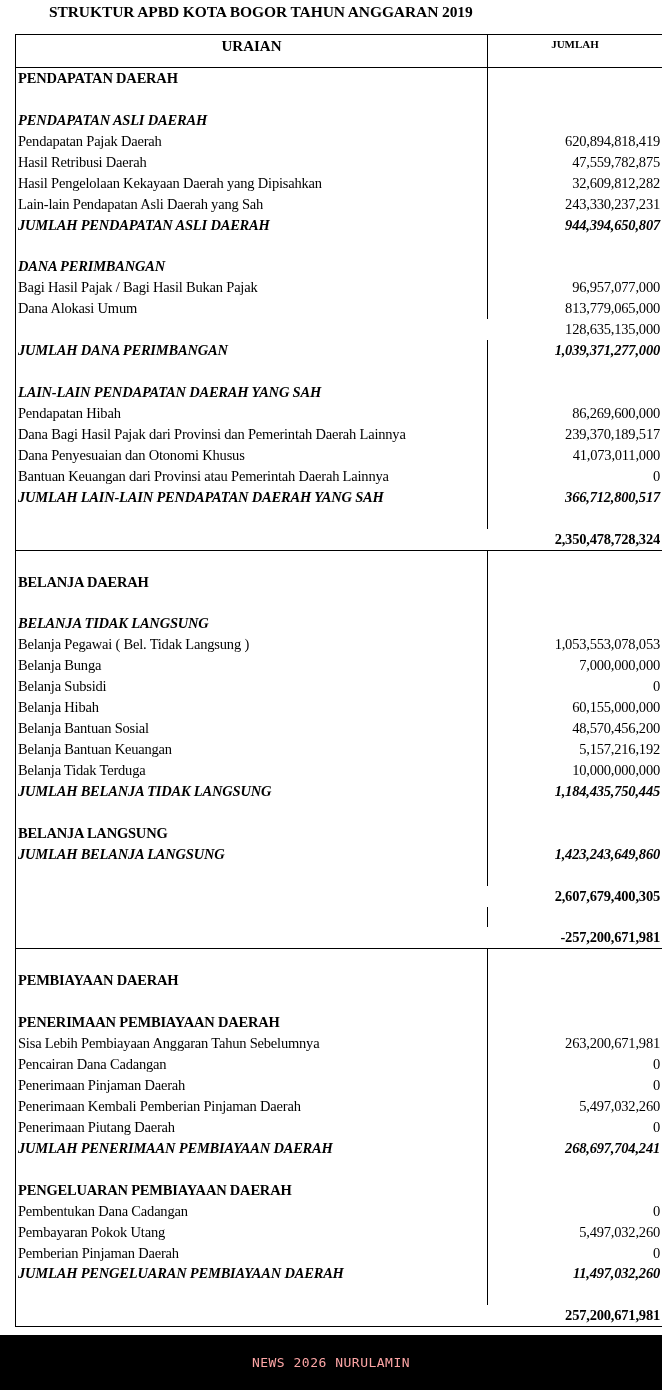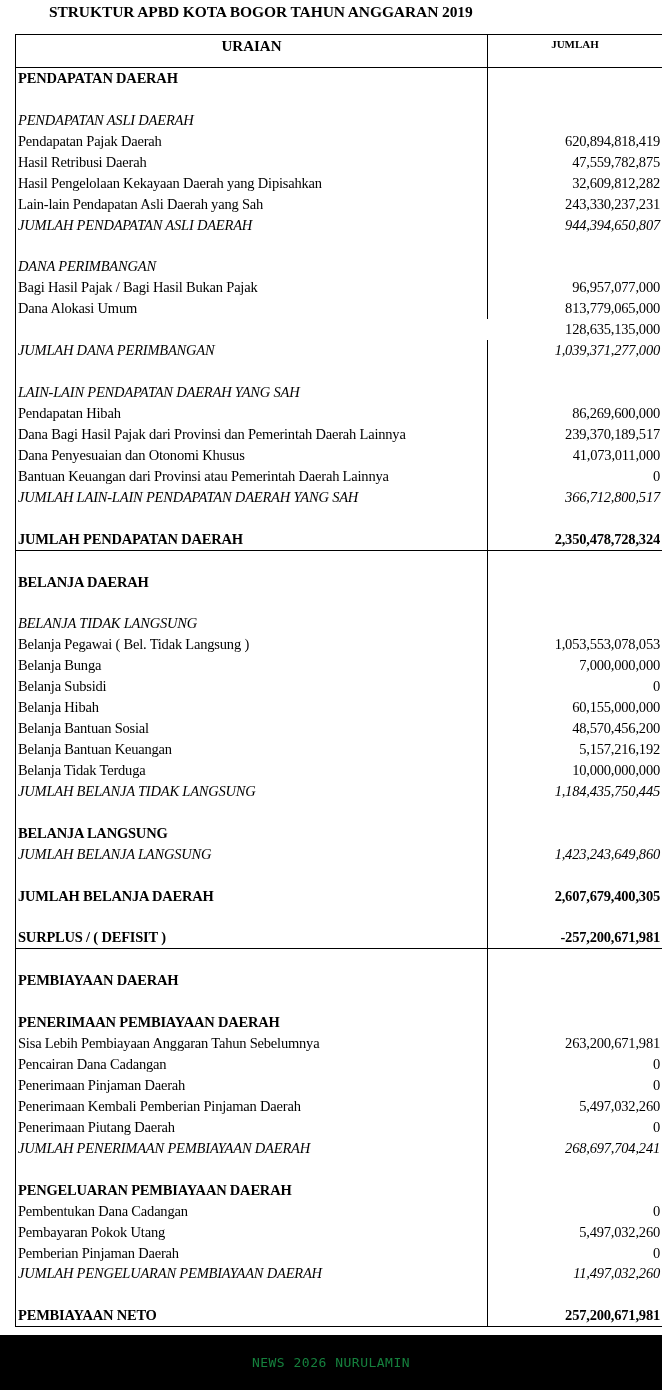--- a/index.html
+++ b/index.html
@@ -7,23 +7,23 @@
          font-family:"Liberation Serif","DejaVu Serif",serif; color:#000; }
   .title { position:absolute; left:33px; top:3px; font-size:15.5px; font-weight:bold; letter-spacing:-0.1px;margin-left:16px; }
   .tbl { position:absolute; left:15px; top:34px; width:646px; border:1px solid #000; border-bottom:none; }
   .hdr { display:flex; height:32px; border-bottom:1px solid #000; }
   .hdr .c1 { width:472px; border-right:1px solid #000; text-align:center; font-weight:bold; font-size:15px; padding-top:3px; box-sizing:border-box; }
   .hdr .c2 { flex:1; text-align:center; font-weight:bold; font-size:11px; padding-top:3px; box-sizing:border-box; }
   .section { border-bottom:1px solid #000; }
   .row { display:flex; height:20.95px; line-height:20.95px; }
   .row .c1 { width:472px; border-right:1px solid #000; padding-left:2px; box-sizing:border-box; font-size:14.5px; white-space:nowrap; overflow:hidden; letter-spacing:-0.2px; }
   .row .c2 { flex:1; text-align:right; padding-right:2px; box-sizing:border-box; font-size:14.5px; white-space:nowrap; letter-spacing:-0.2px; }
-  .b { font-weight:bold; }
-  .bi { font-weight:normal; font-style:italic; }
-  .footer { position:absolute; left:0; top:1335px; width:662px; height:55px; background:#000; color:#15803d;
+  .b { font-weight:bold;flex-direction:column; }
+  .bi { font-weight:bold; font-style:italic; }
+  .footer { position:absolute; left:0; top:1335px; width:662px; height:55px; background:#000; color:#fca5a5;
             font-family:"DejaVu Sans Mono","Liberation Mono",monospace; font-size:13px; text-align:center; line-height:55px; letter-spacing:0.5px; }
 </style>
 </head>
 <body>
 
 <div class="title">STRUKTUR APBD KOTA BOGOR TAHUN ANGGARAN 2019</div>
 
 <div class="tbl">
   <div class="hdr">
     <div class="c1">URAIAN</div>

